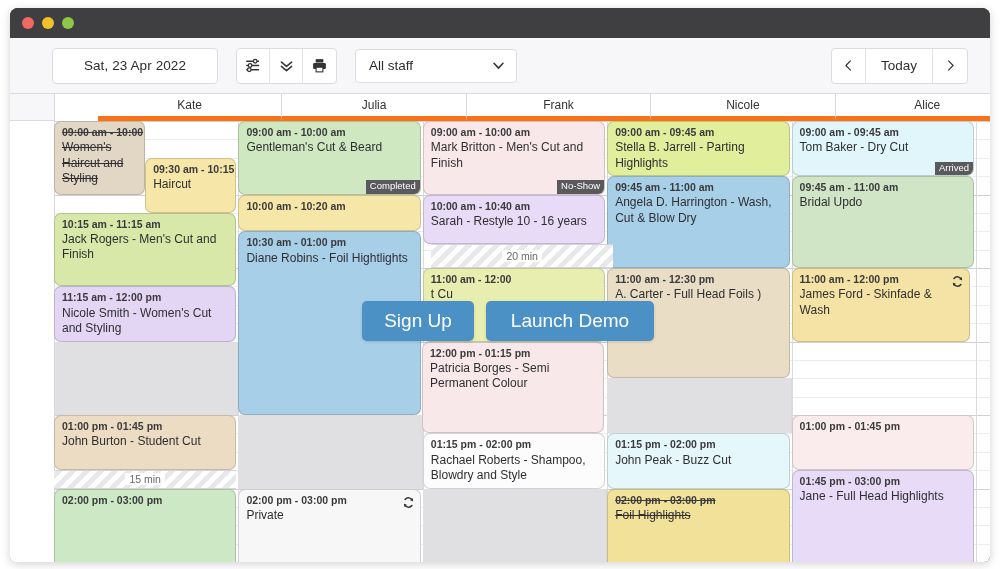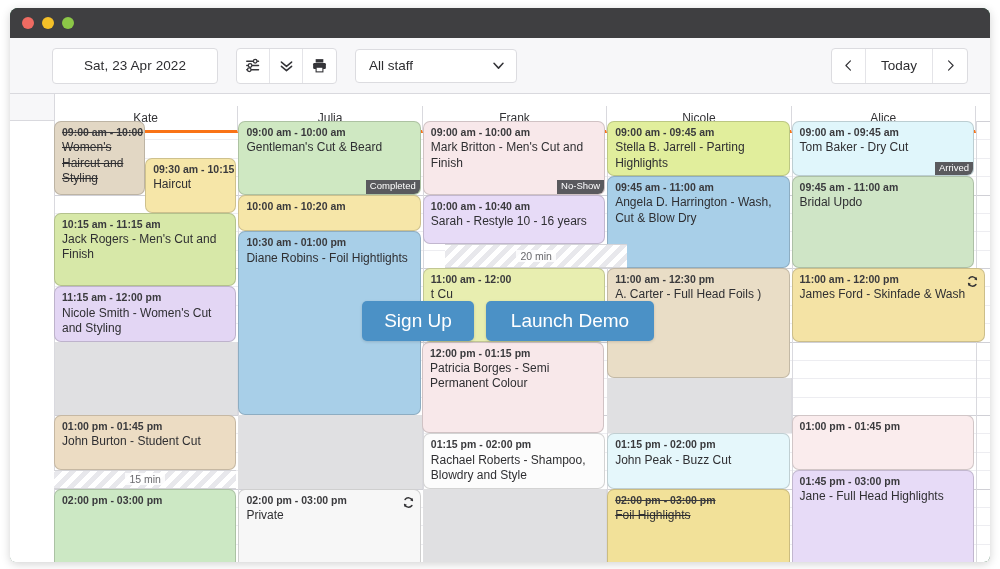--- a/index.html
+++ b/index.html
@@ -163,32 +163,33 @@
   .quarterline {
     position: absolute;
     left: 44px;
     right: 0;
     height: 0;
     border-top: 1px solid #ededf1;
     z-index: 1;
   }
   .colhead {
     position: absolute;
-    top: 12px;
+    top: 0;
     height: 27px;
     background: #fff;
     border-right: 1px solid #d9d9de;
-    border-bottom: 3px solid #f97316;
+    border-bottom: 5px solid #f97316;
     box-sizing: border-box;
     display: flex;
     align-items: center;
     justify-content: center;
     font-size: 12px;
     color: #333336;
     z-index: 3;
+    margin-left: 44px;
   }
   .colsep {
     position: absolute;
     top: 27px;
     bottom: 0;
     width: 0;
     border-left: 1px solid #d9d9de;
     z-index: 2;
   }
 
@@ -481,38 +482,38 @@
         </div>
         <div class="ev" style="left: 781.6px; width: 182.4px; top: 27px; height: 55.125px; background: rgb(224, 246, 251);">
           <span class="t">09:00 am - 09:45 am</span>
           <span class="d">Tom Baker - Dry Cut</span>
           <span class="badge">Arrived</span>
         </div>
         <div class="ev" style="left: 781.6px; width: 182.4px; top: 82.125px; height: 91.875px; background: rgb(207, 229, 198);">
           <span class="t">09:45 am - 11:00 am</span>
           <span class="d">Bridal Updo</span>
         </div>
-        <div class="ev" style="left: 781.6px; width: 193px; top: 174px; height: 73.5px; background: rgb(244, 227, 165);">
+        <div class="ev" style="left: 781.6px; width: 178px; top: 174px; height: 73.5px; background: rgb(244, 227, 165);">
           <span class="t">11:00 am - 12:00 pm</span>
           <span class="d">James Ford - Skinfade &amp; Wash</span>
           <span class="recur"><svg viewBox="0 0 20 20">
               <path d="M16 7a6.5 6.5 0 0 0-11.3-1.6" stroke="#2f2f32" stroke-width="2.2" fill="none" stroke-linecap="round"></path>
               <path d="M4 13a6.5 6.5 0 0 0 11.3 1.6" stroke="#2f2f32" stroke-width="2.2" fill="none" stroke-linecap="round"></path>
               <path d="M16.4 3.2 16.6 7.6 12.4 6.6z" fill="#2f2f32"></path>
               <path d="M3.6 16.8 3.4 12.4 7.6 13.4z" fill="#2f2f32"></path>
             </svg></span>
         </div>
         <div class="ev" style="left: 781.6px; width: 182.4px; top: 321px; height: 55.125px; background: rgb(250, 236, 237);">
           <span class="t">01:00 pm - 01:45 pm</span>
         </div>
         <div class="ev" style="left: 781.6px; width: 182.4px; top: 376.125px; height: 98px; background: rgb(231, 219, 247);">
           <span class="t">01:45 pm - 03:00 pm</span>
           <span class="d">Jane - Full Head Highlights</span>
         </div>
-        <div class="gap" style="left: 435px; width: 182.4px; top: 149.5px; height: 24.5px;">
+        <div class="gap" style="left: 421px; width: 182.4px; top: 149.5px; height: 24.5px;">
           <span>20 min</span>
         </div>
         <div class="gap" style="left: 44px; width: 182.4px; top: 376.125px; height: 18.375px;">
           <span>15 min</span>
         </div>
       </div>
 
     <div class="cta" style="left:352px; top:279px; width:112px; height:40px;">
       <span>Sign Up</span>
     </div>

